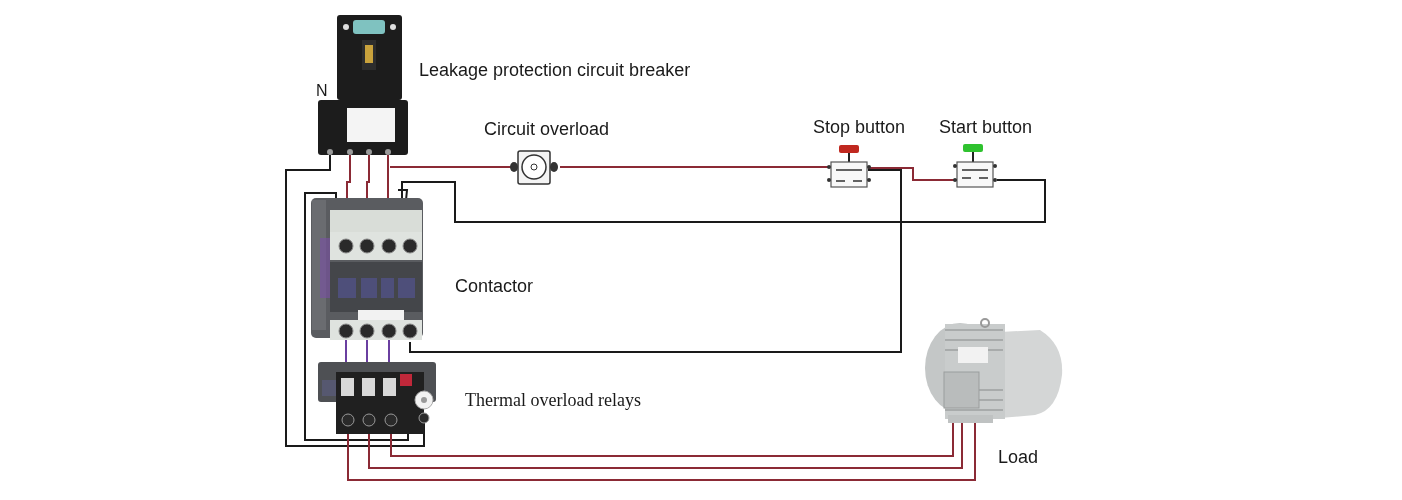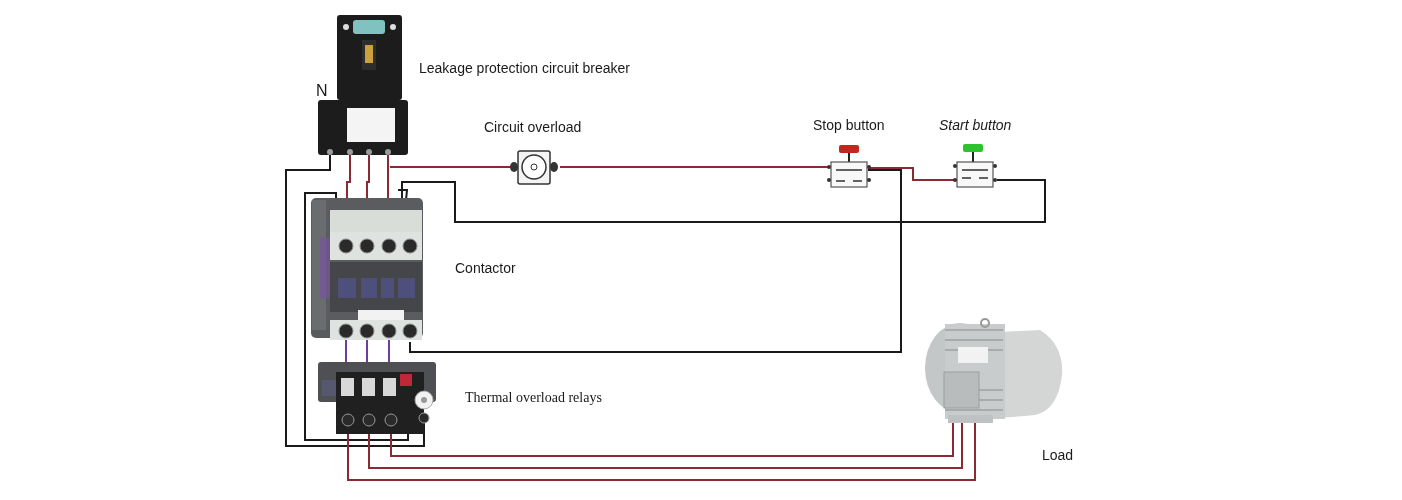--- a/index.html
+++ b/index.html
@@ -1,19 +1,19 @@
 <!DOCTYPE html>
 <html><head>
 <meta charset="utf-8">
 <style>
   html, body { margin:0; padding:0; background:#ffffff; }
   body { width:1402px; height:500px; position:relative; overflow:hidden;
          font-family:"Liberation Sans", sans-serif; }
   #stage { position:absolute; left:0; top:0; width:1402px; height:500px; }
-  .lbl { position:absolute; font-size:14px; color:#1a1a1a; white-space:nowrap; }
+  .lbl { position:absolute; font-size:18px; color:#1a1a1a; white-space:nowrap; }
   svg { position:absolute; left:0; top:0; }
 </style>
 </head>
 <body>
 
 <div id="stage">
 
 <svg width="1402" height="500" viewBox="0 0 1402 500">
 
   <g fill="none" stroke="#1a1a1a" stroke-width="2">
@@ -173,18 +173,18 @@
     <rect x="944" y="372" width="35" height="36" fill="#b9bcbc" stroke="#9a9d9d"></rect>
     <rect x="948" y="415" width="45" height="8" fill="#bfc2c2"></rect>
     <circle cx="985" cy="323" r="4" fill="none" stroke="#999" stroke-width="2"></circle>
   </g>
 </svg>
 
 <div class="lbl" style="left:316px;top:82px;font-size:16px;">N</div>
 <div class="lbl" style="left:419px;top:60px;">Leakage protection circuit breaker</div>
 <div class="lbl" style="left:484px;top:119px;">Circuit overload</div>
 <div class="lbl" style="left:813px;top:117px;text-align:center;">Stop button</div>
-<div class="lbl" style="left:939px;top:117px;font-style:italic;">Start button</div>
-<div class="lbl" style="left:455px;top:260px;text-align:center;">Contactor</div>
+<div class="lbl" style="left:939px;top:117px;">Start button</div>
+<div class="lbl" style="left:455px;top:276px;text-align:center;">Contactor</div>
 <div class="lbl" style="left:465px;top:390px;font-family:Liberation Serif, serif;">Thermal overload relays</div>
-<div class="lbl" style="left:998px;top:447px;margin-left:44px;">Load</div>
+<div class="lbl" style="left:998px;top:447px;">Load</div>
 
 </div>
 
 </body></html>

